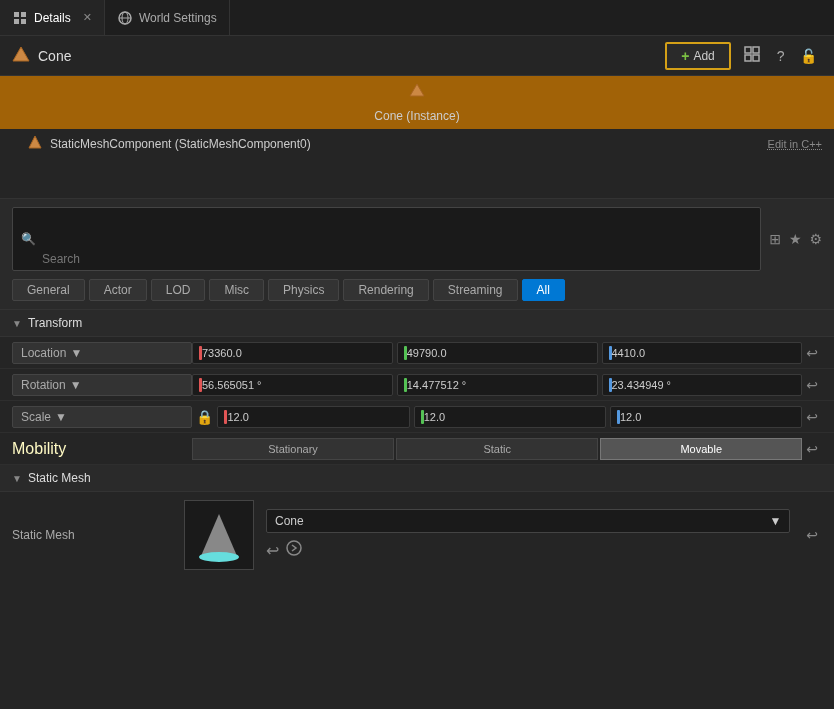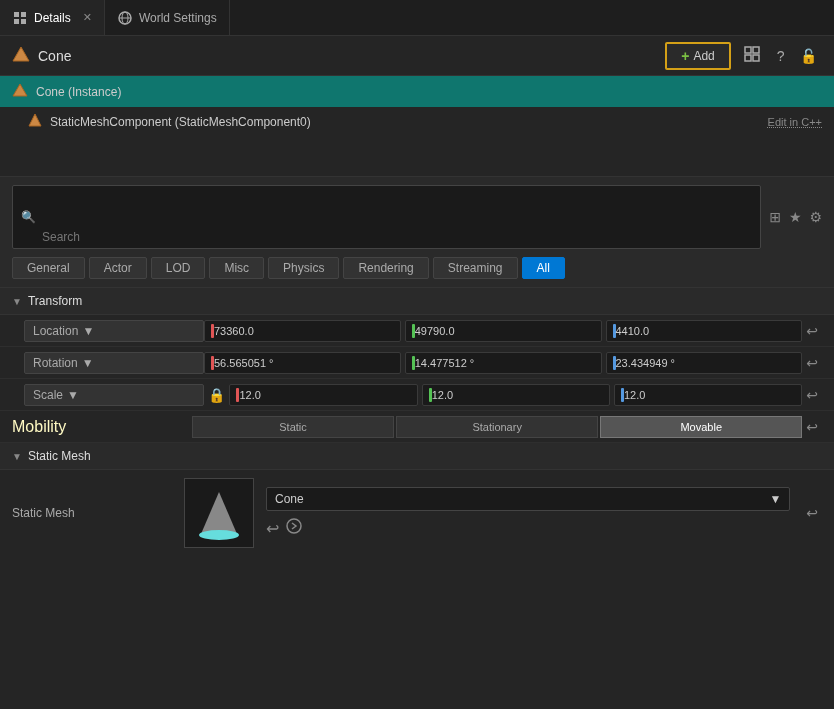--- a/index.html
+++ b/index.html
@@ -104,21 +104,22 @@
       border-bottom: 1px solid #333;
     }
     .tree-item {
       display: flex;
       align-items: center;
       padding: 6px 12px;
       gap: 8px;
       cursor: pointer;
     }
     .tree-item.selected {
-      background: #0f766e;
+      background: #a16207;
+      flex-direction: column;
     }
     .tree-item-indent {
       padding-left: 28px;
     }
     .tree-action {
       margin-left: auto;
       color: #888;
       font-size: 11px;
       text-decoration: underline dotted;
       cursor: pointer;
@@ -223,21 +224,20 @@
       align-items: center;
       padding: 4px 12px;
       border-bottom: 1px solid #2e2e2e;
       min-height: 32px;
     }
     .property-label {
       width: 180px;
       color: #aaa;
       font-size: 12px;
       flex-shrink: 0;
-      margin-left: 12px;
     }
     .property-label-dropdown {
       display: flex;
       align-items: center;
       gap: 4px;
       background: #333;
       border: 1px solid #444;
       padding: 3px 8px;
       border-radius: 2px;
       cursor: pointer;
@@ -577,22 +577,22 @@
         <div class="axis-indicator axis-z"></div>
         <span>12.0</span>
       </div>
     </div>
     <button class="reset-btn">↩</button>
   </div>
 
   <div class="mobility-row">
     <div class="mobility-label">Mobility</div>
     <div class="mobility-buttons">
+      <button class="mobility-btn">Stationary</button>
       <button class="mobility-btn">Static</button>
-      <button class="mobility-btn">Stationary</button>
       <button class="mobility-btn active">Movable</button>
     </div>
     <button class="reset-btn">↩</button>
   </div>
 
   <div class="section-header">
     <span class="chevron">▼</span>
     <span class="section-title">Static Mesh</span>
   </div>
 

